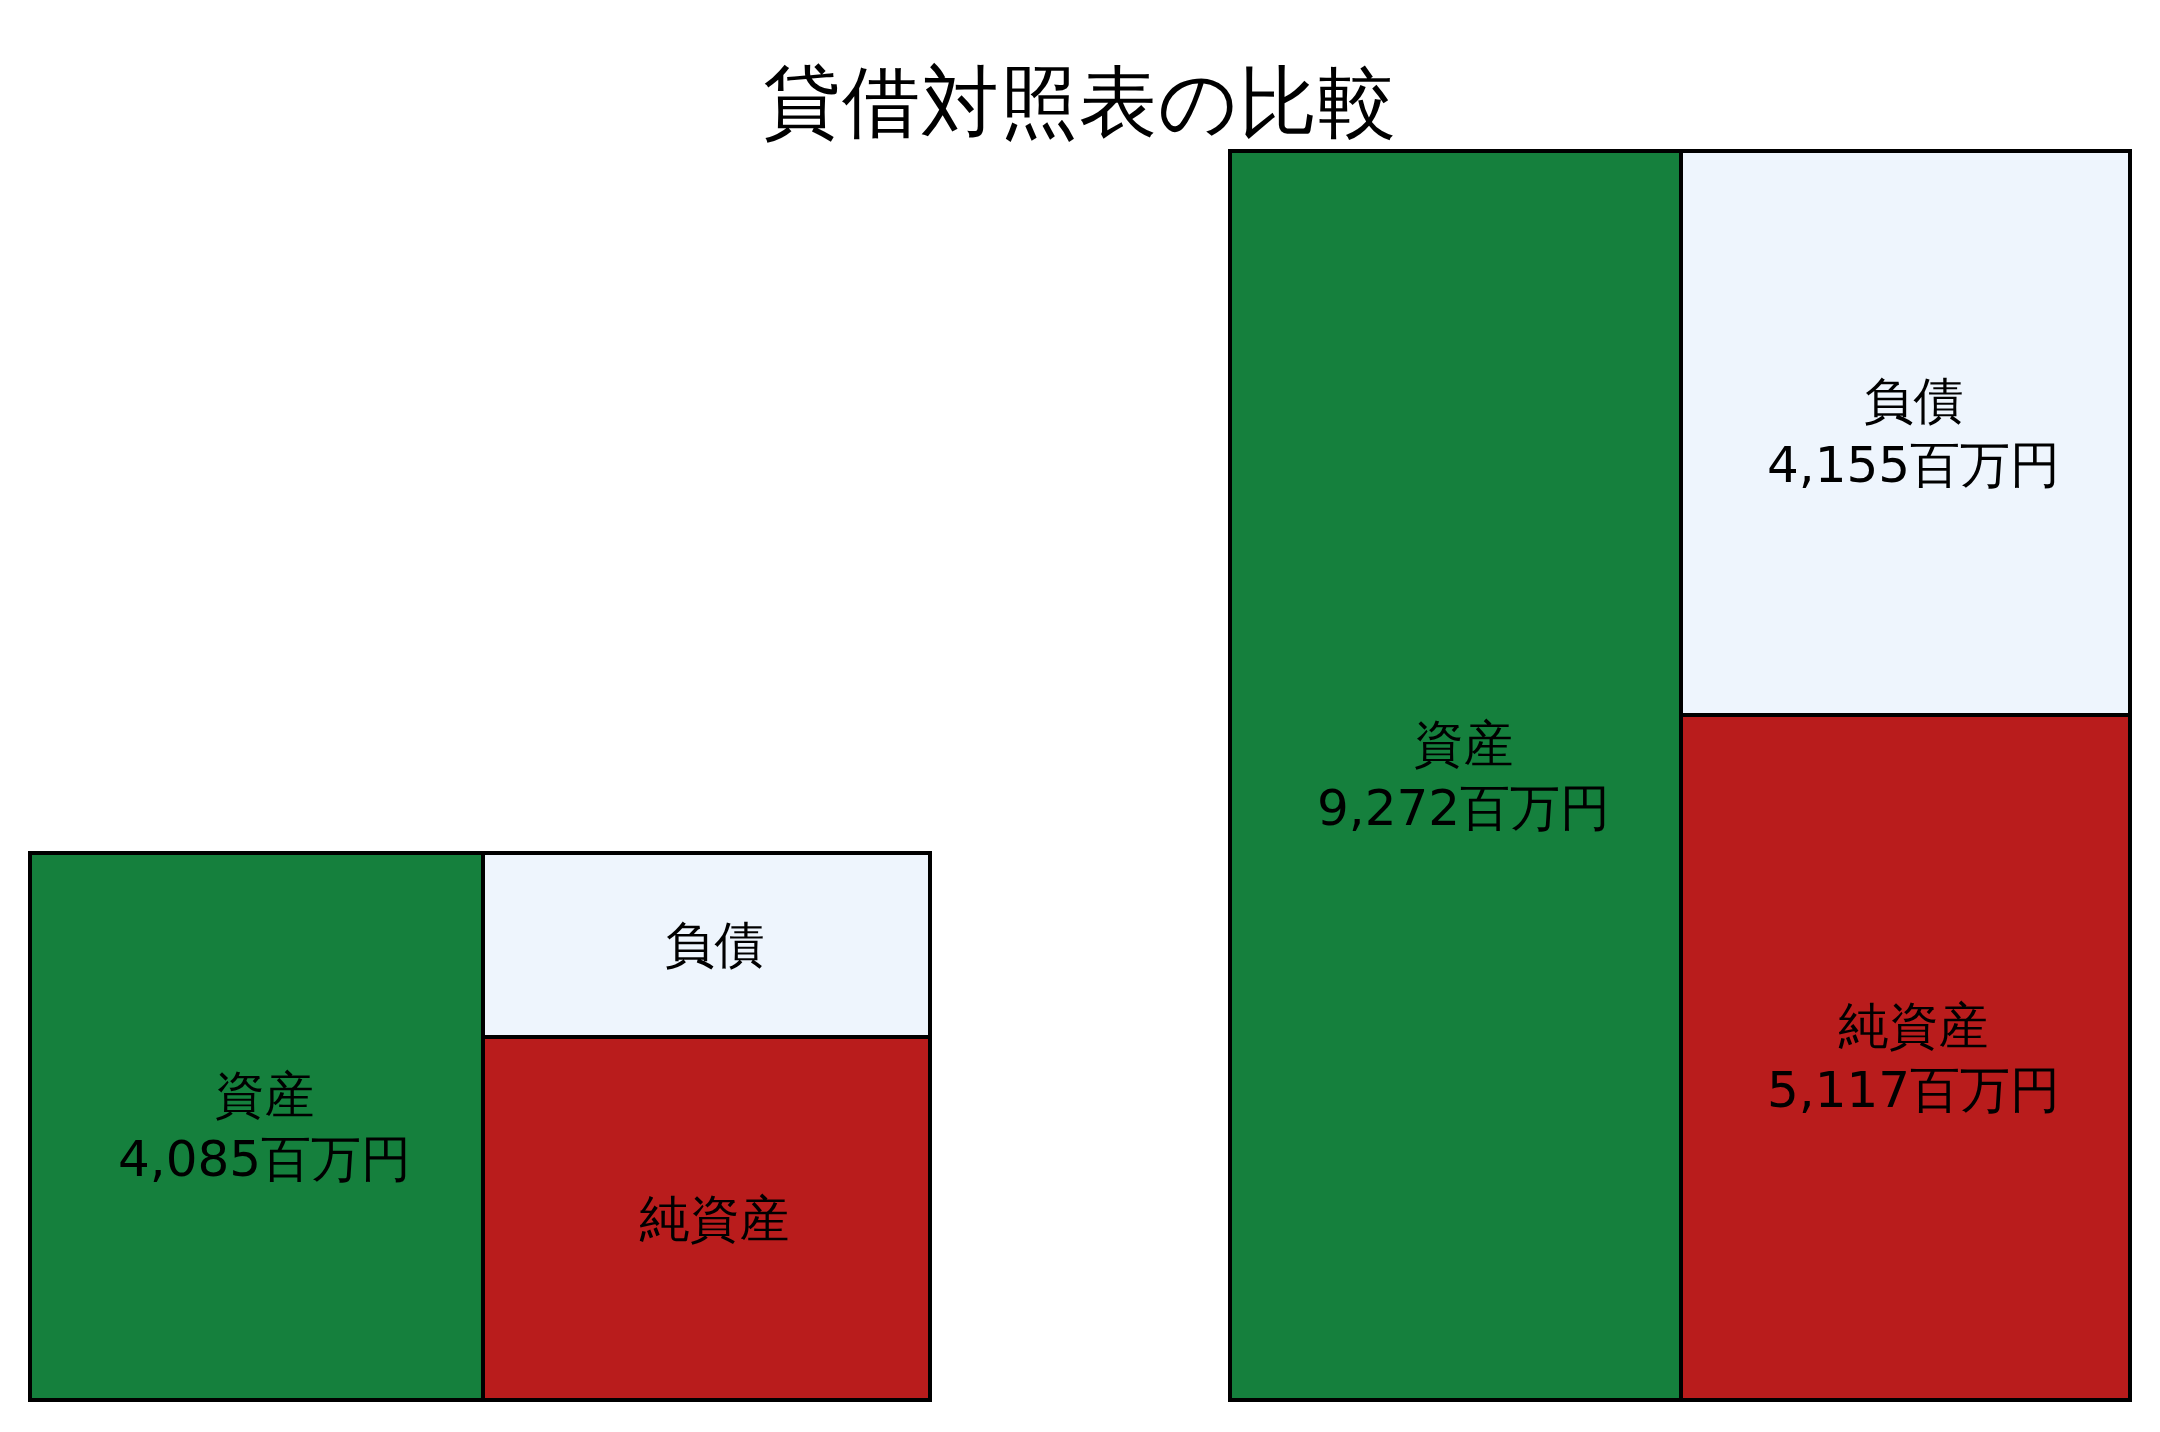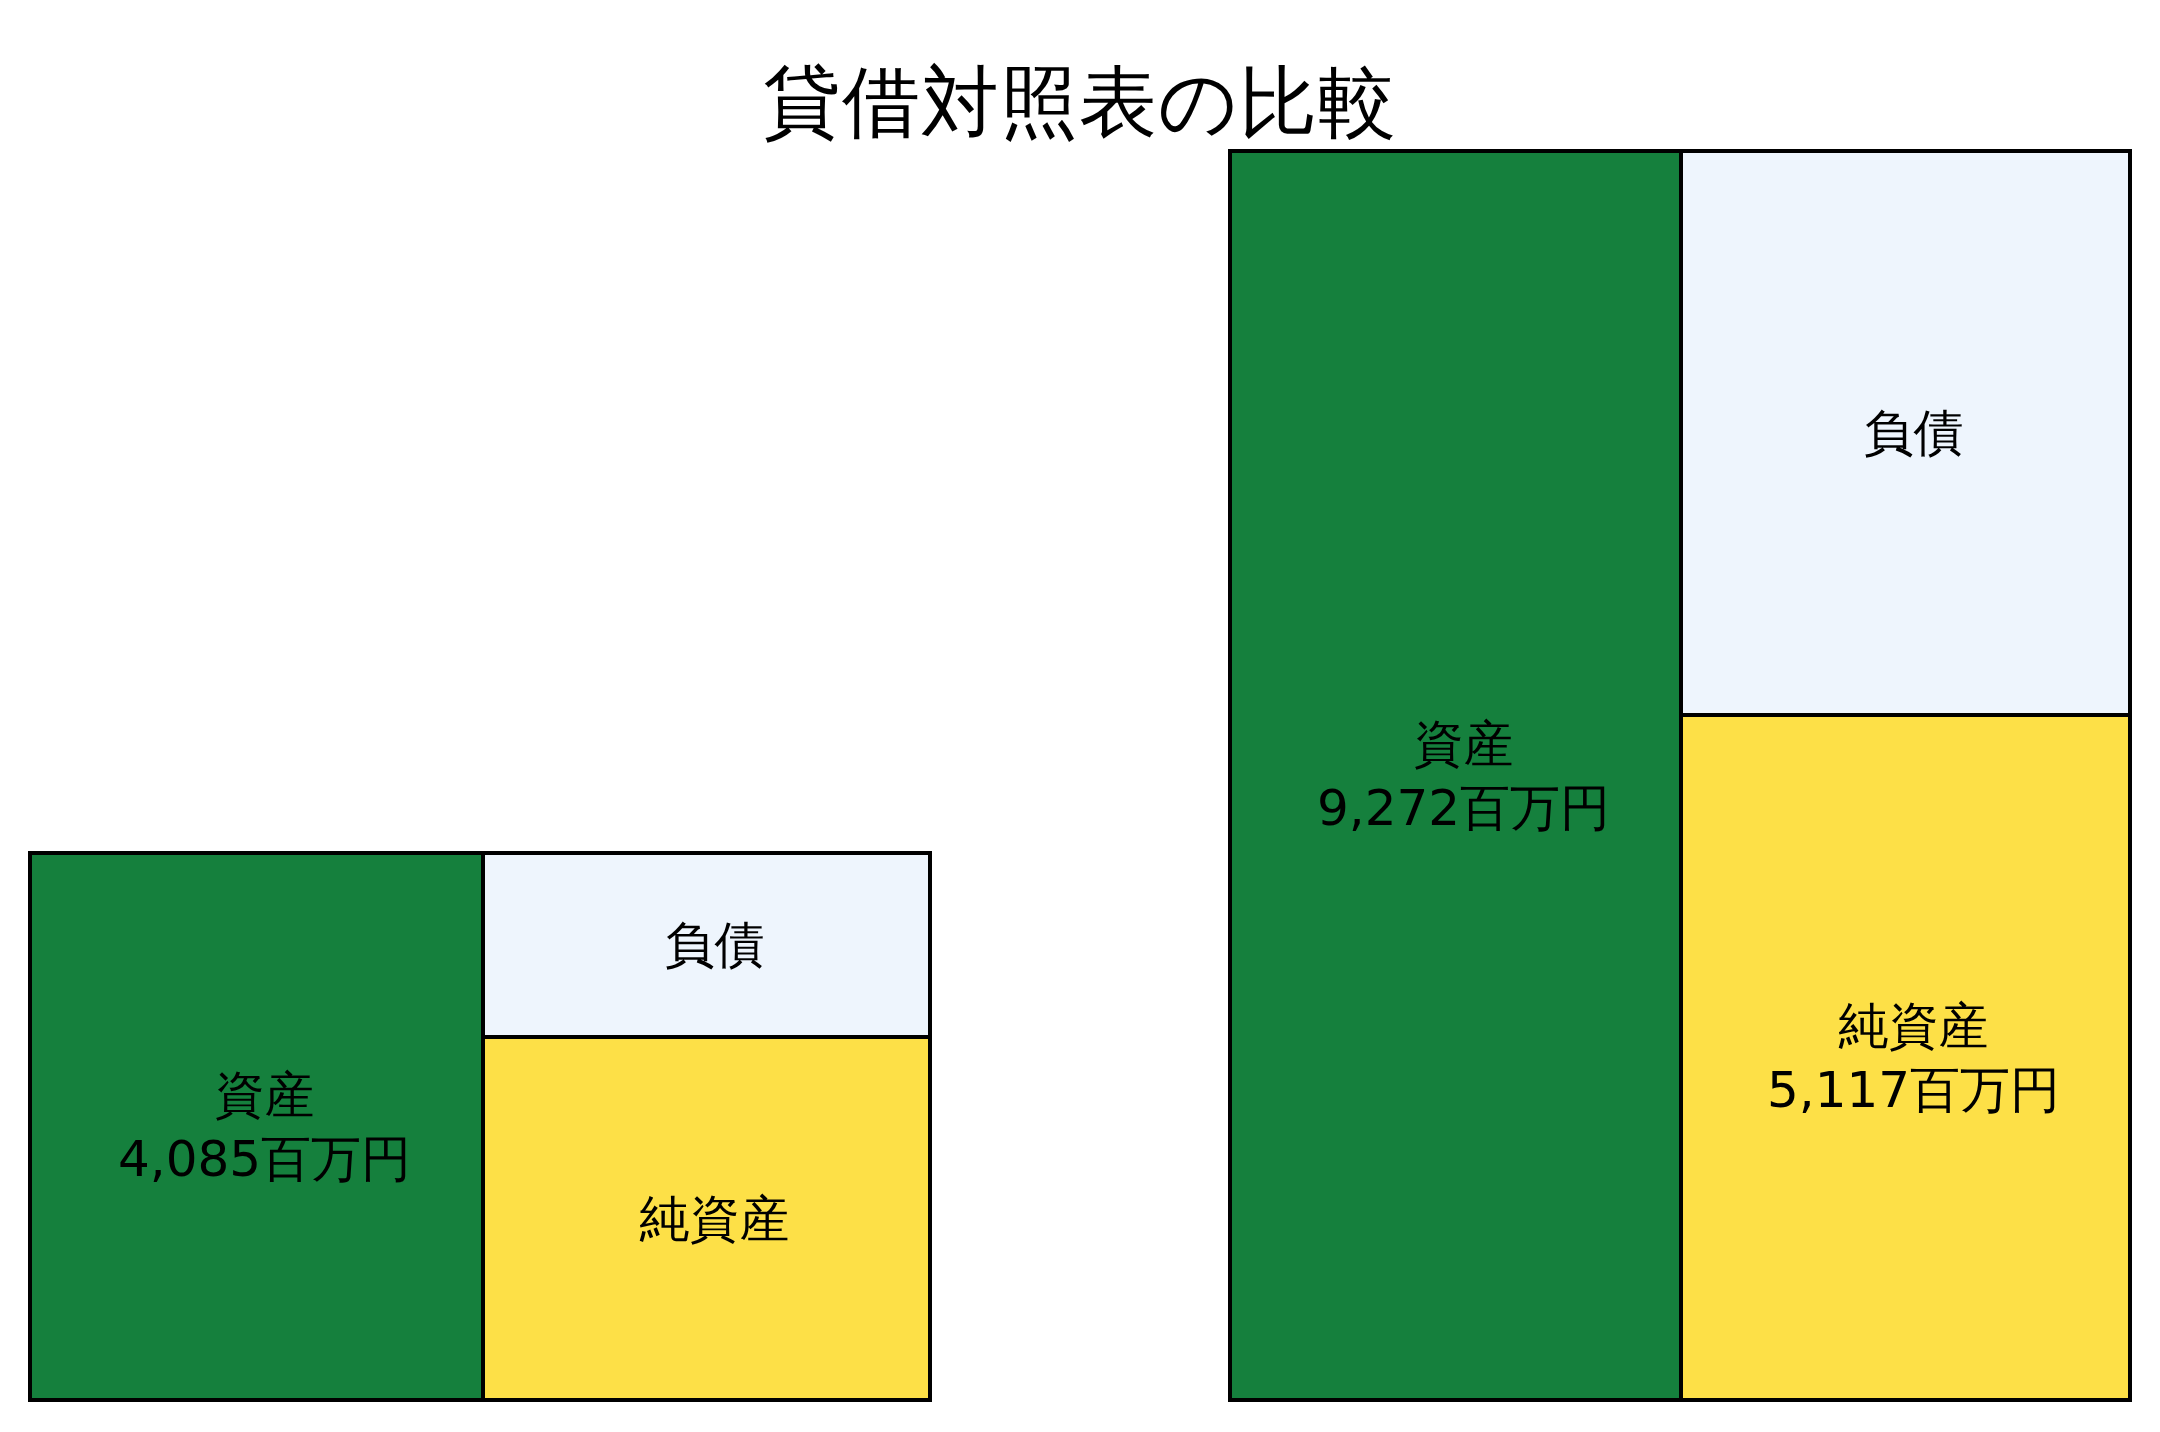--- a/index.html
+++ b/index.html
@@ -6,21 +6,21 @@
   body { width: 2160px; height: 1432px; position: relative; overflow: hidden;
          font-family: "DejaVu Sans", "Liberation Sans", sans-serif; color: #000; }
   .title { position: absolute; left: 0; width: 2160px; top: 52px; text-align: center;
            font-size: 78px; line-height: 100px; font-weight: normal; letter-spacing: 1px; }
   .bs { position: absolute; box-sizing: border-box; }
   .cell { position: absolute; box-sizing: border-box; border: 4px solid #000;
           display: flex; flex-direction: column; align-items: center; justify-content: center;
           text-align: center; font-size: 50px; line-height: 64px; padding-left: 16px; }
   .assets { background: #15803d; }
   .liab { background: #eef5fd; }
-  .equity { background: #fde047; text-align: center; }
+  .equity { background: #b91c1c; text-align: center; }
   .lbl, .val { display: block; white-space: nowrap; }
 </style>
 </head>
 <body>
 
 <div class="title">貸借対照表の比較</div>
 
 <div class="bs" style="left:28px; top:851px; width:904px; height:551px;">
   <div class="cell assets" style="left:0; top:0; width:457px; height:551px;">
     <span class="lbl">資産</span>
@@ -34,18 +34,19 @@
   </div>
 </div>
 
 <div class="bs" style="left:1228px; top:149px; width:904px; height:1253px;">
   <div class="cell assets" style="left:0; top:0; width:455px; height:1253px;">
     <span class="lbl">資産</span>
     <span class="val">9,272百万円</span>
   </div>
   <div class="cell liab" style="left:451px; top:0; width:453px; height:568px;">
     <span class="lbl">負債</span>
+    <span class="val">4,155百万円</span>
   </div>
   <div class="cell equity" style="left:451px; top:564px; width:453px; height:689px;">
     <span class="lbl">純資産</span>
     <span class="val">5,117百万円</span>
   </div>
 </div>
 
 </body></html>

